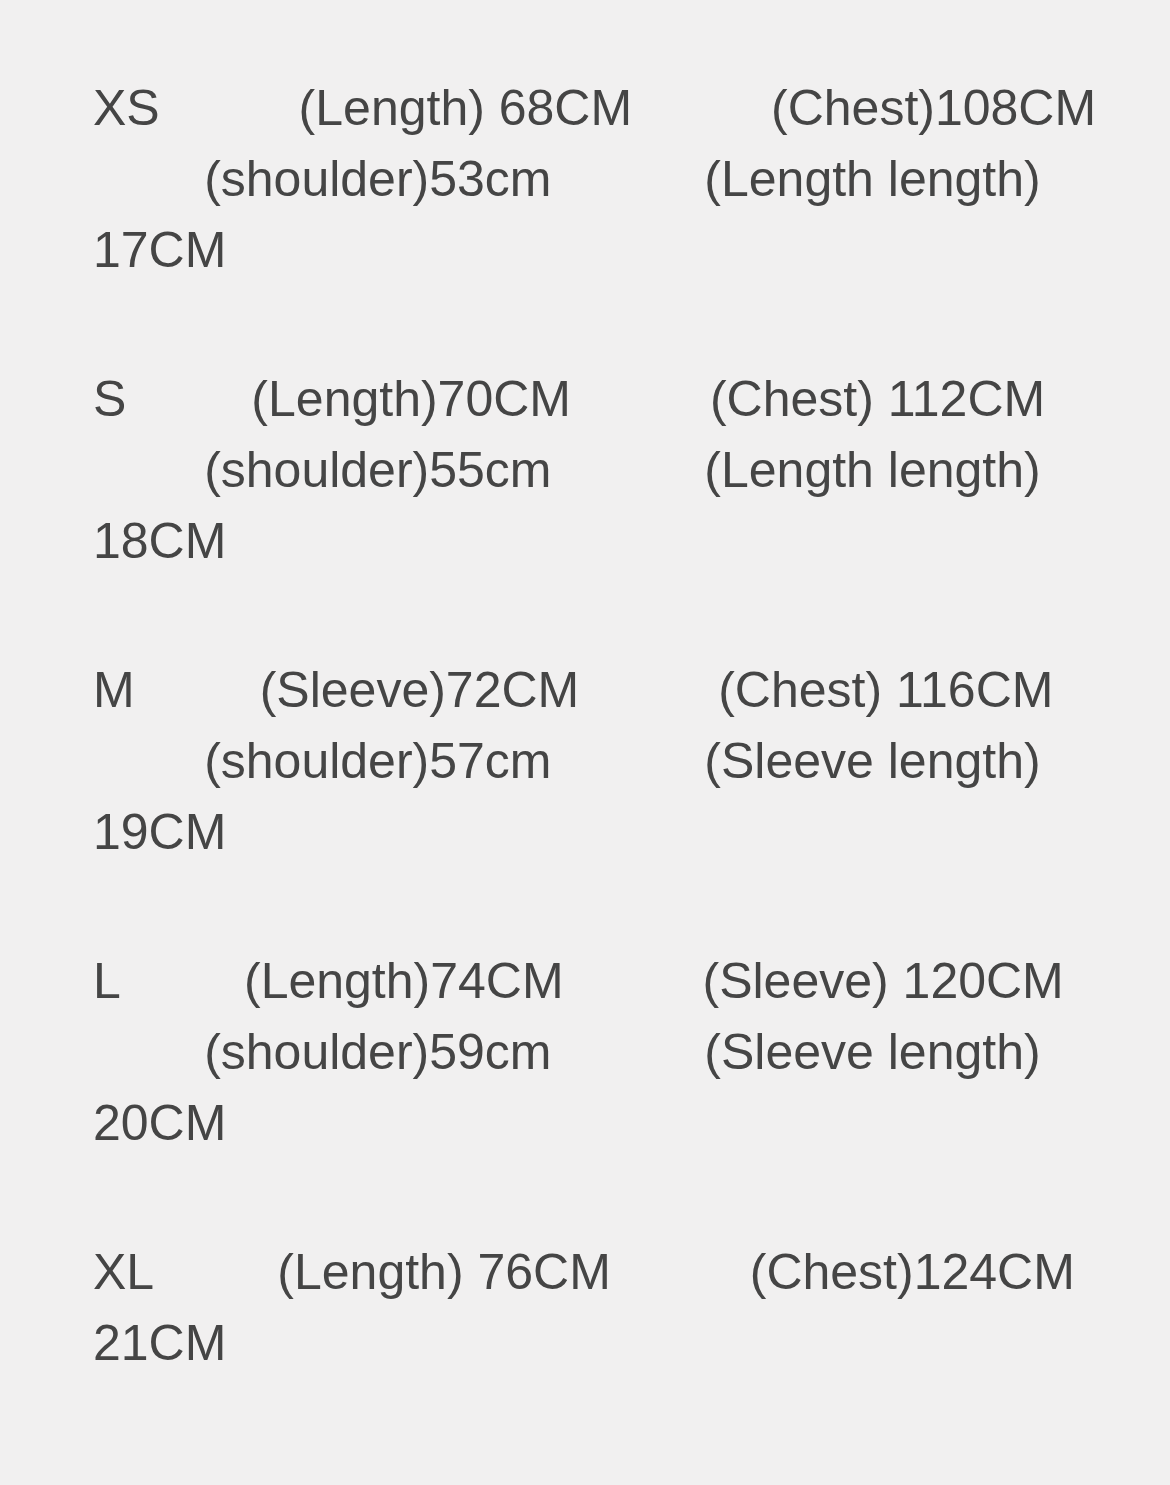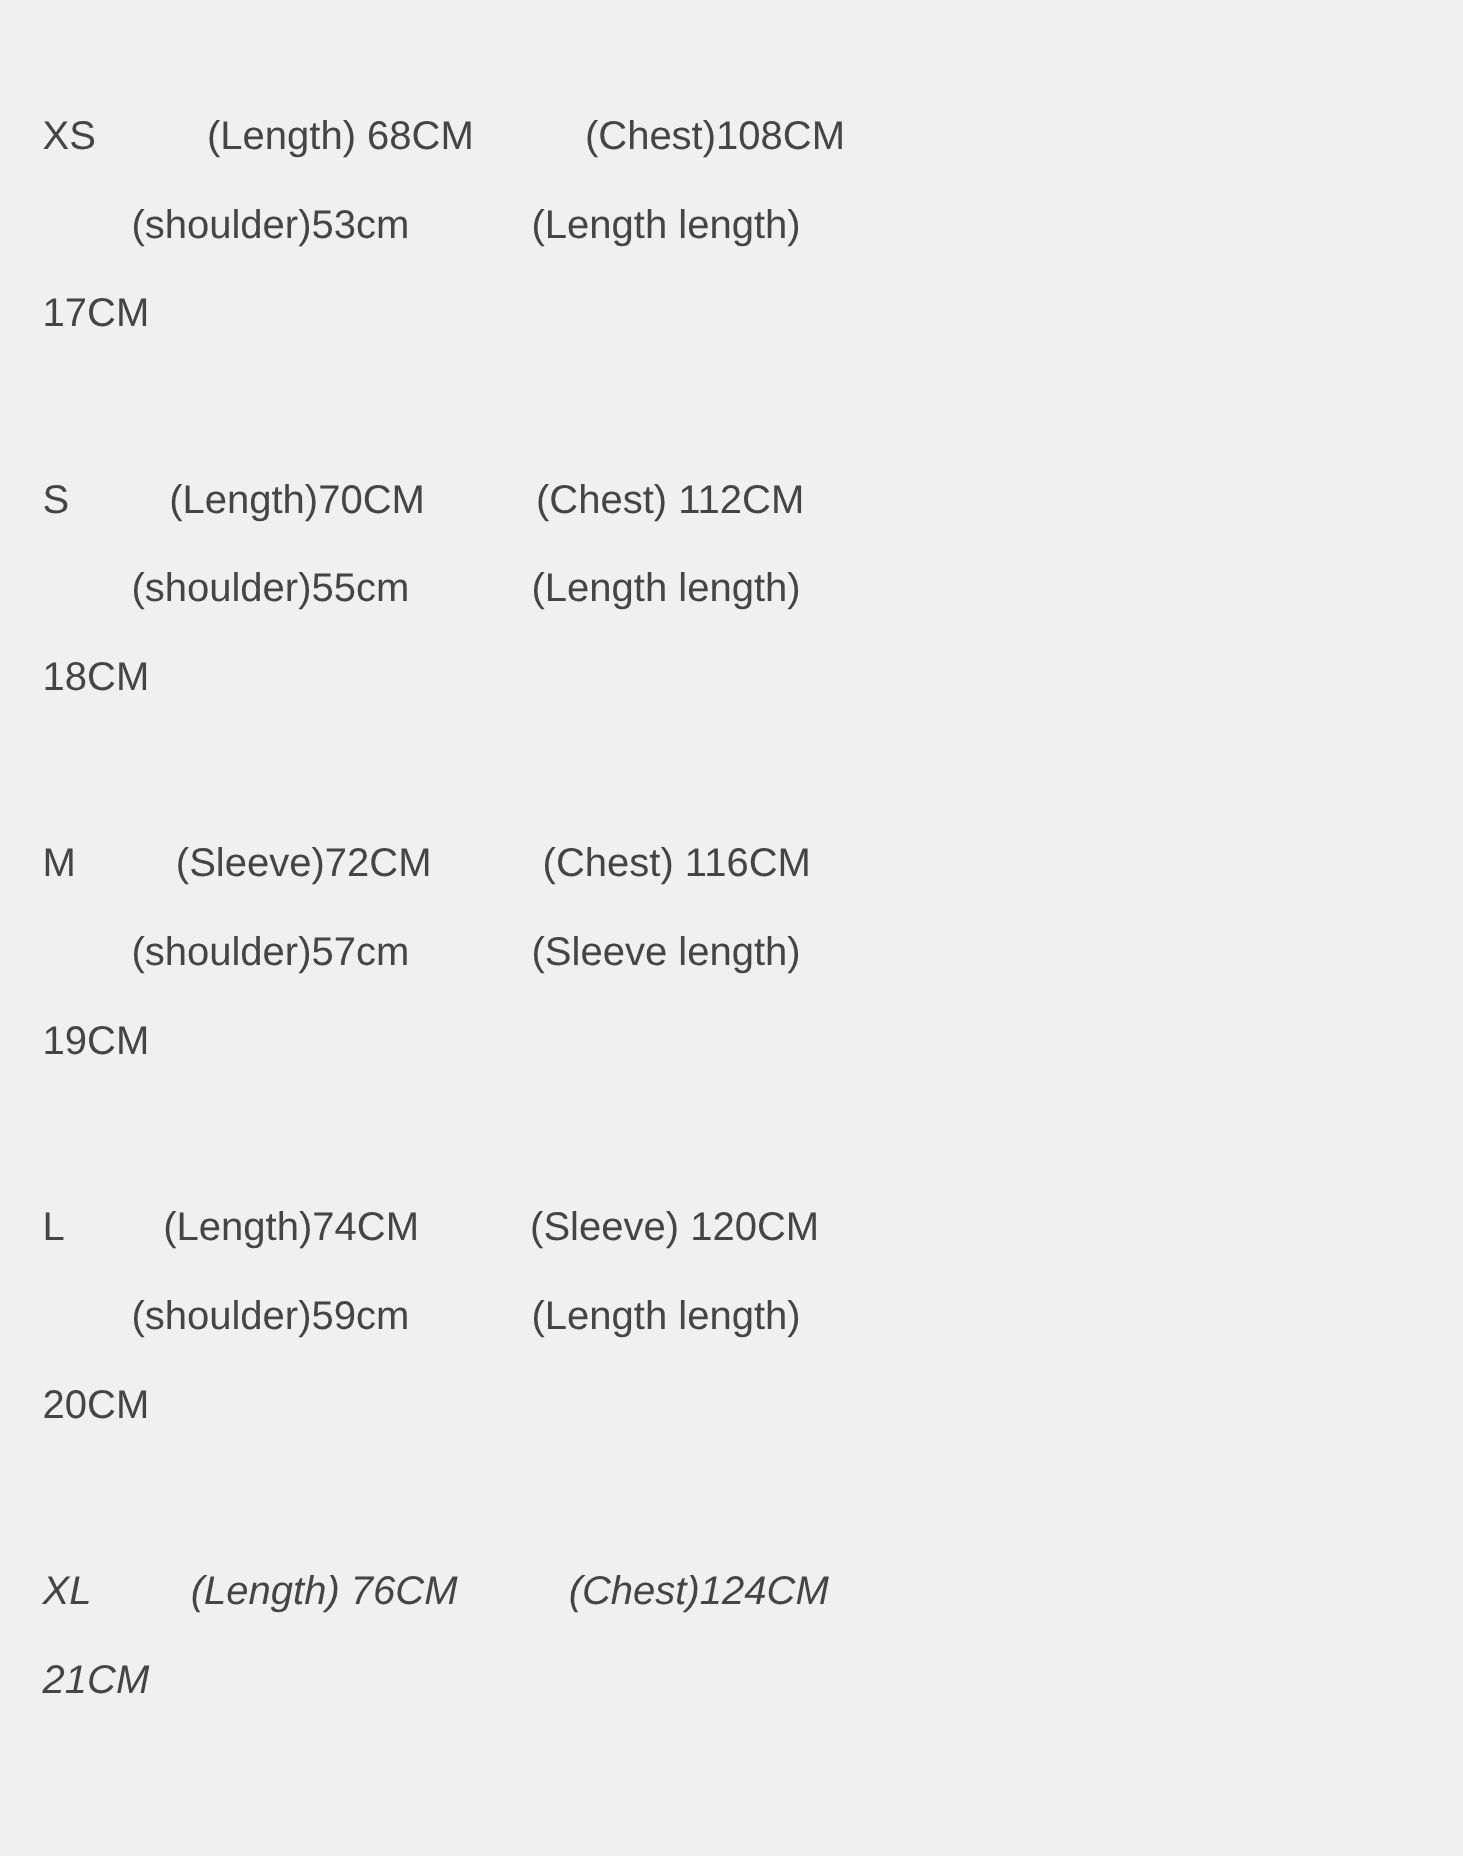--- a/index.html
+++ b/index.html
@@ -9,34 +9,33 @@
   body {
     width: 1170px;
     height: 1485px;
     background: #f1f0f0;
     overflow: hidden;
   }
   .sheet {
     box-sizing: border-box;
     width: 1170px;
     height: 1485px;
-    padding: 73px 40px 0 34px;
+    padding: 73px 40px 0 93px;
     font-family: "Liberation Sans", "DejaVu Sans", sans-serif;
-    font-size: 32px;
+    font-size: 50px;
     font-weight: 400;
     line-height: 71px;
     color: #454545;
     border-radius: 10px;
   }
   .size-block {
     margin: 0 0 78px 0;
   }
   .size-block:last-child {
     margin-bottom: 16px;
-    font-style: italic;
   }
   .line {
     white-space: pre;
   }
 </style>
 </head>
 <body>
 
 <div class="sheet">
 
@@ -53,21 +52,21 @@
   </div>
 
   <div class="size-block">
     <div class="line">M         (Sleeve)72CM          (Chest) 116CM</div>
     <div class="line">        (shoulder)57cm           (Sleeve length)</div>
     <div class="line">19CM</div>
   </div>
 
   <div class="size-block">
     <div class="line">L         (Length)74CM          (Sleeve) 120CM</div>
-    <div class="line">        (shoulder)59cm           (Length length)</div>
+    <div class="line">        (shoulder)59cm           (Sleeve length)</div>
     <div class="line">20CM</div>
   </div>
 
   <div class="size-block">
     <div class="line">XL         (Length) 76CM          (Chest)124CM</div>
     <div class="line">21CM</div>
   </div>
 
 </div>
 

